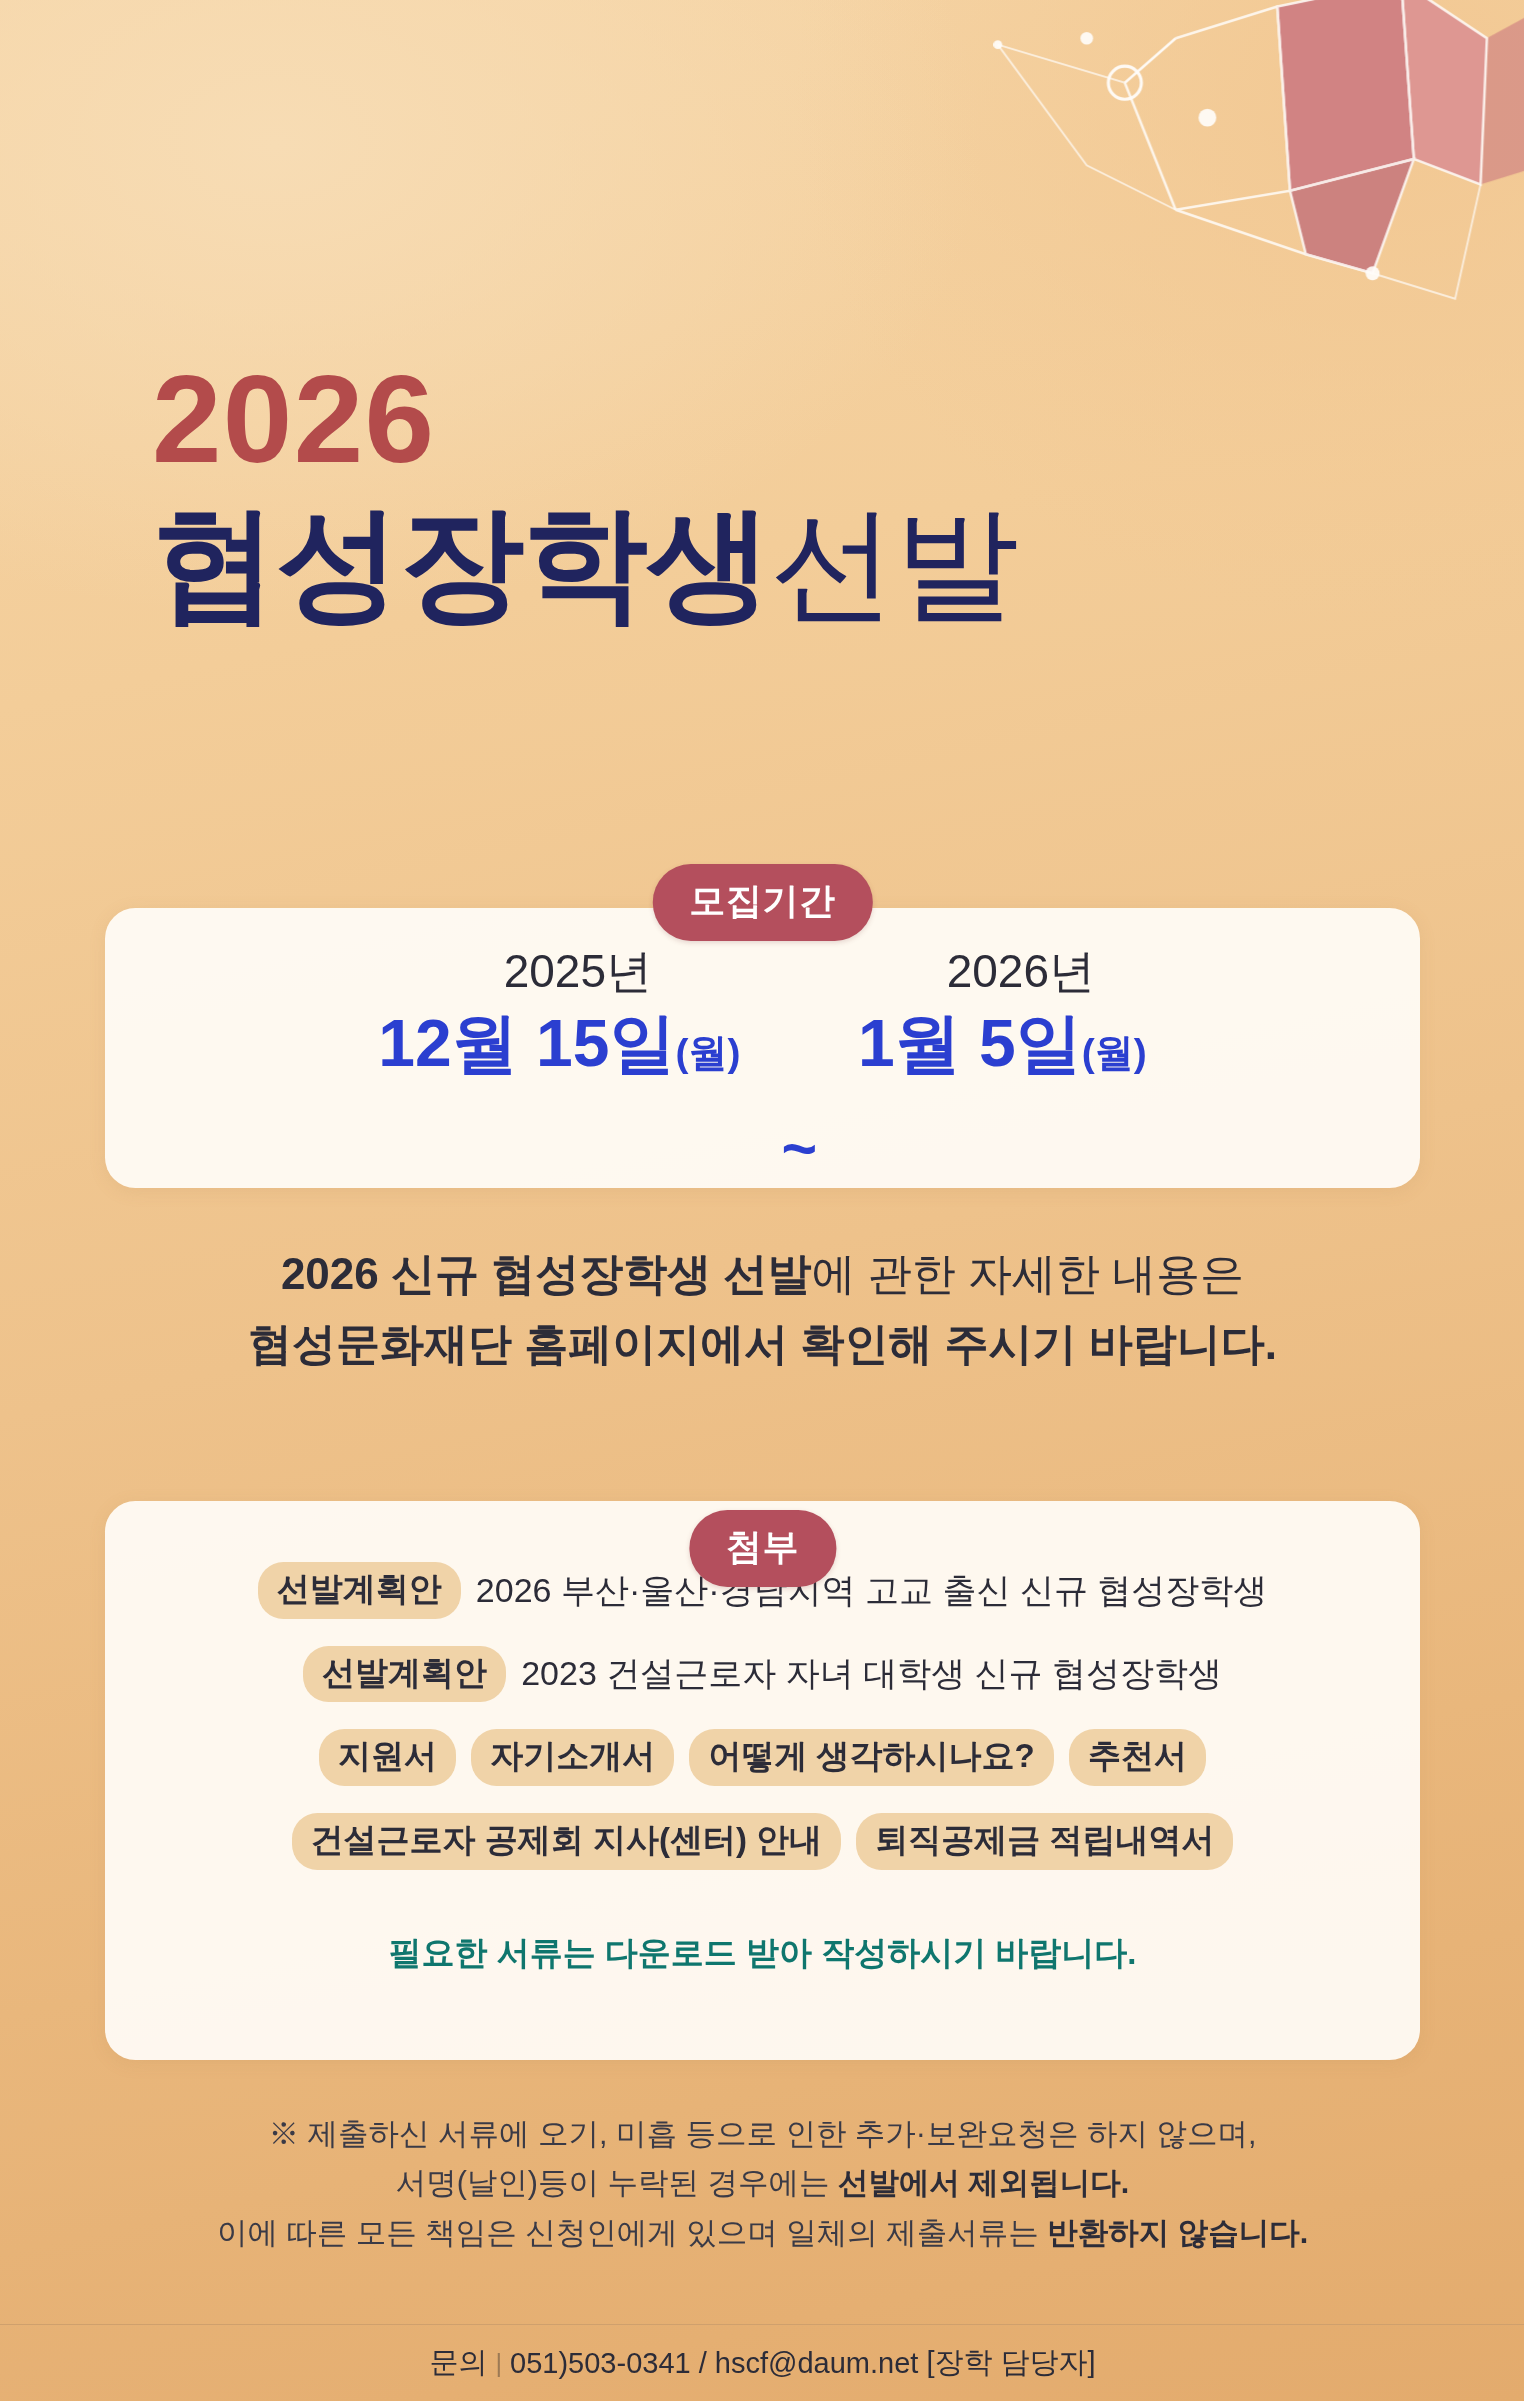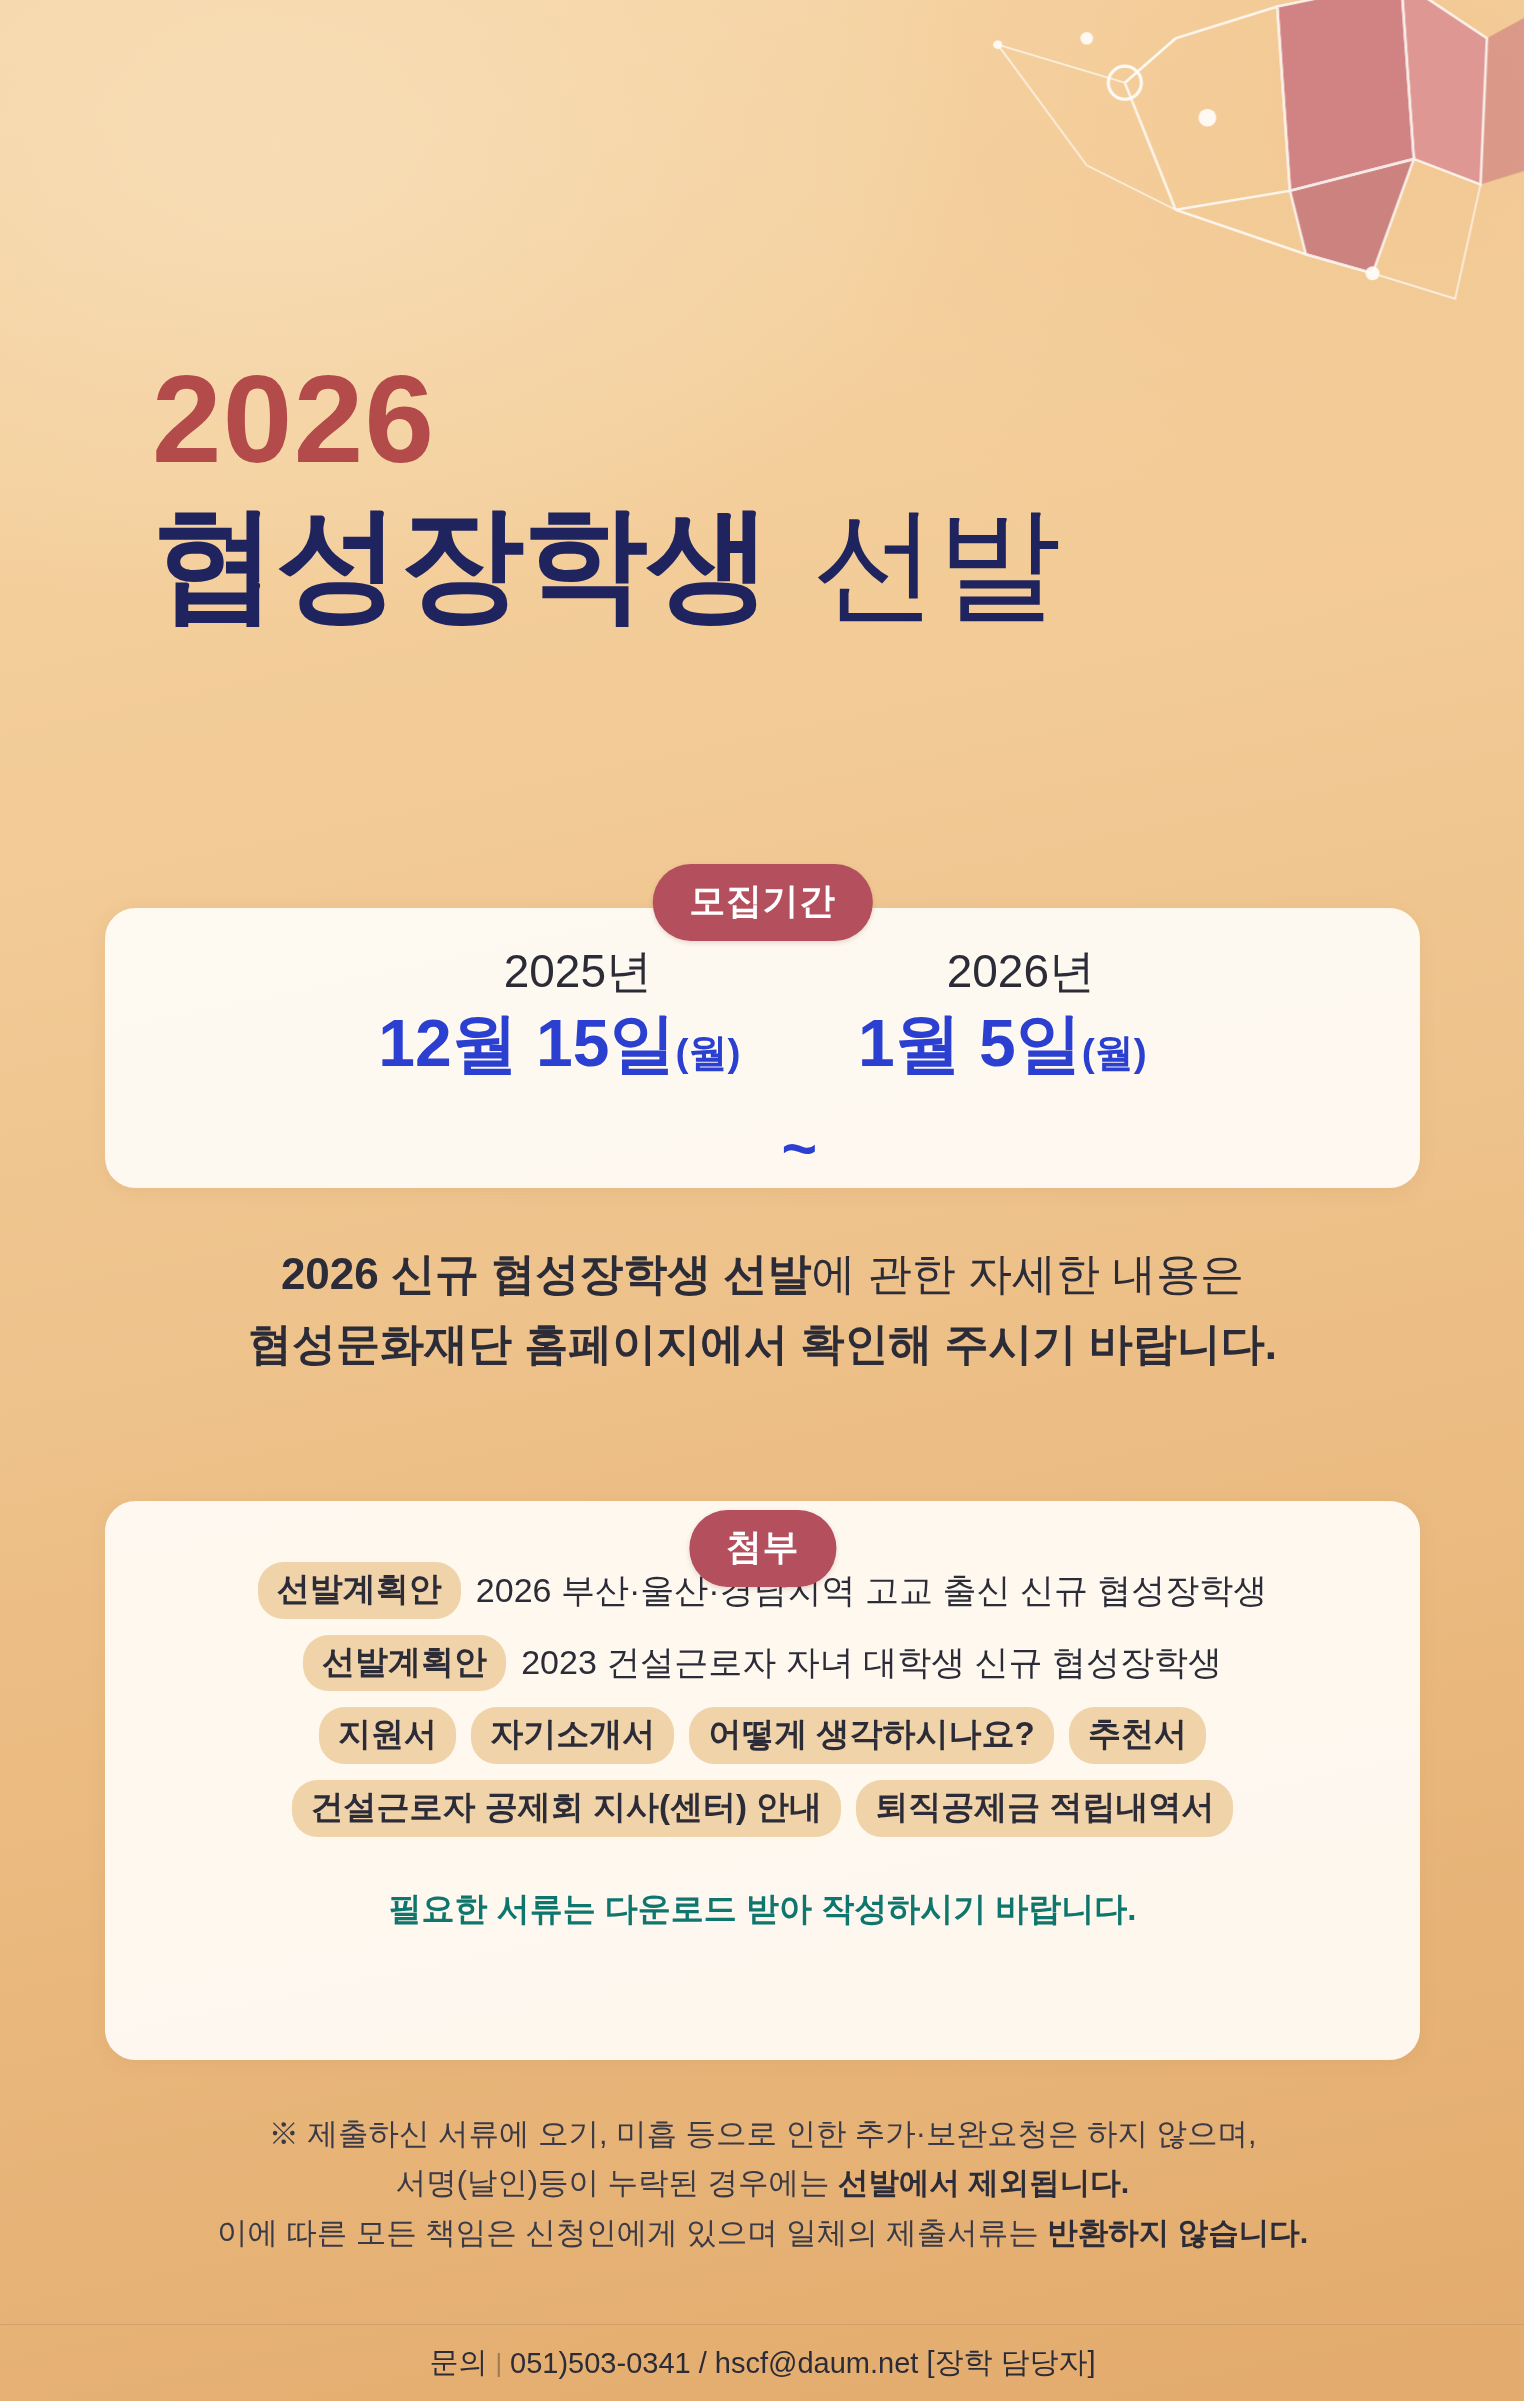--- a/index.html
+++ b/index.html
@@ -57,21 +57,20 @@
     margin: 14px 0 0 0;
     font-size: 125px;
     font-weight: 700;
     color: #20245e;
     letter-spacing: -1.3px;
     line-height: 1.08;
     white-space: nowrap;
   }
   .title-main .light {
     font-weight: 400;
-    margin-left: 42px;
   }
 
   
   .badge {
     position: absolute;
     left: 50%;
     transform: translateX(-50%);
     background: #b44f5d;
     color: #ffffff;
     font-size: 36px;
@@ -161,21 +160,21 @@
   #attach-badge { top: 1510px; }
   #attach-panel {
     top: 1501px;
     height: 559px;
   }
   .attach-rows {
     padding: 61px 38px 0;
     display: flex;
     flex-direction: column;
     align-items: center;
-    gap: 16px;
+    gap: 27px;
   }
   .attach-row {
     display: flex;
     align-items: center;
     justify-content: center;
     gap: 15.2px;
     flex-wrap: nowrap;
   }
   .tag {
     background: #f0d3a8;

